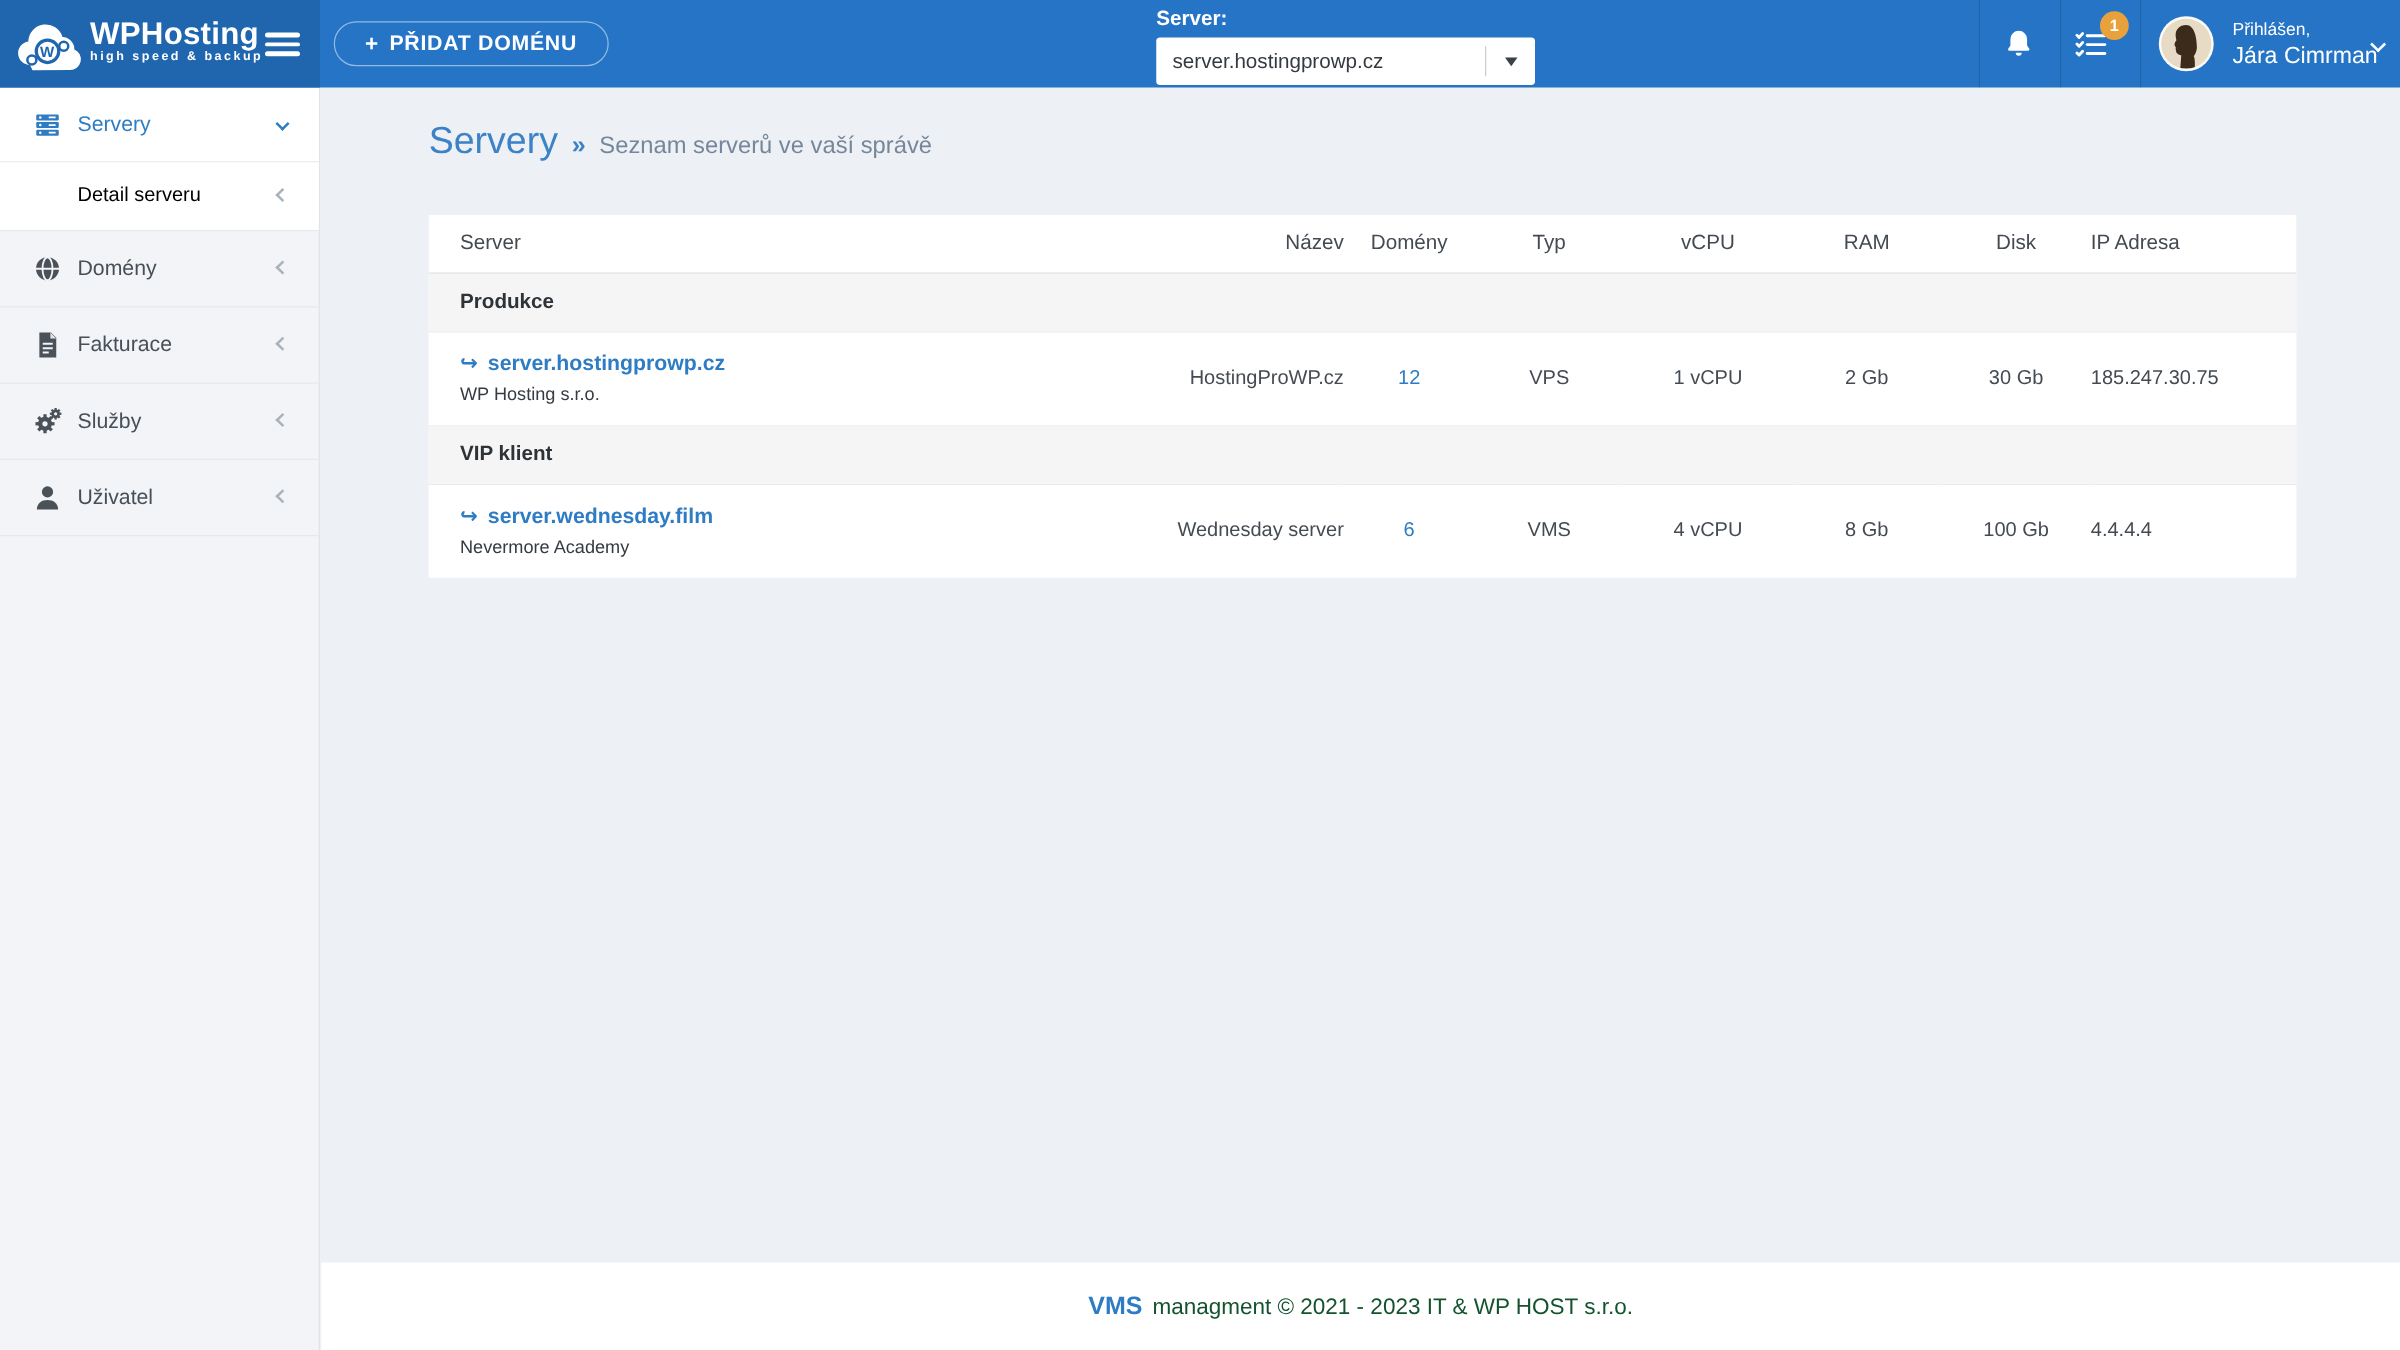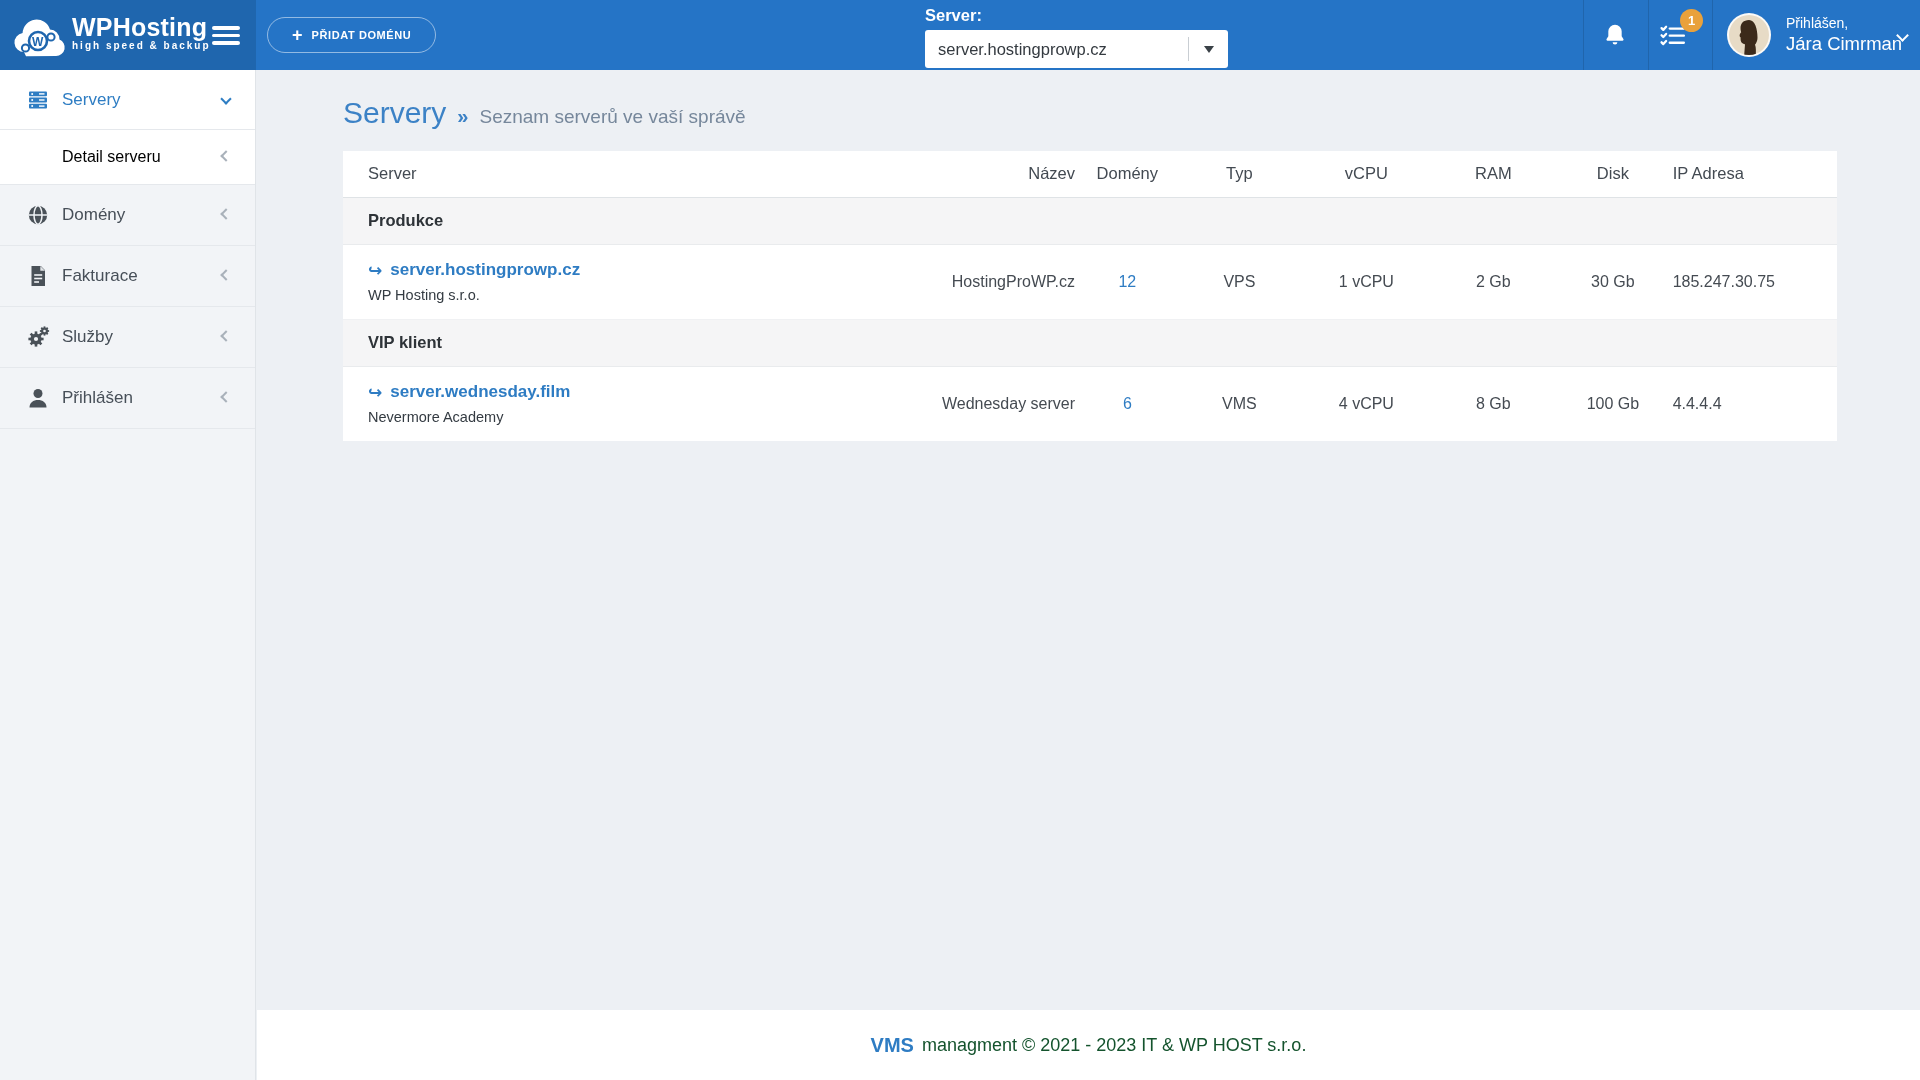--- a/index.html
+++ b/index.html
@@ -11,21 +11,21 @@
   .logo-strip{position:absolute;top:0;left:0;width:256px;height:70px;background:#1f66ae;display:flex;align-items:center;}
   .cloud{position:absolute;left:10px;top:12px;}
   .brand{position:absolute;left:72px;top:14px;color:#fff;}
   .brand-name{font-size:25px;font-weight:700;letter-spacing:.2px;line-height:26px;}
   .brand-tag{font-size:10px;font-weight:700;letter-spacing:2px;line-height:12px;}
   .hamburger{position:absolute;left:212px;top:26px;width:28px;height:19px;cursor:pointer;}
   .hamburger span{display:block;width:28px;height:3.6px;background:#fff;border-radius:2px;margin-bottom:4px;}
 
   .add-btn{position:absolute;left:267px;top:17px;height:36px;padding:0 24px;border:1px solid rgba(255,255,255,.5);border-radius:18px;background:transparent;display:flex;align-items:center;gap:9px;color:#fff;cursor:pointer;}
   .add-btn .plus{font-size:18px;font-weight:700;line-height:18px;}
-  .add-btn .albl{font-size:11px;font-weight:700;letter-spacing:.6px;}
+  .add-btn .albl{font-size:17px;font-weight:700;letter-spacing:.6px;}
 
   .sel-group{position:absolute;top:6px;color:#fff;}
   .sel-group .slabel{font-size:16.5px;font-weight:700;margin-bottom:5px;display:block;}
   .selbox{height:38px;background:#fff;border-radius:3px;display:flex;align-items:center;cursor:pointer;}
   .selbox .val{flex:1;padding-left:13px;font-size:16.5px;color:#343a40;white-space:nowrap;overflow:hidden;}
   .selbox .caretwrap{width:40px;height:24px;border-left:1px solid #c9ced3;display:flex;align-items:center;justify-content:center;}
   .caret-down{width:0;height:0;border-left:5.5px solid transparent;border-right:5.5px solid transparent;border-top:7px solid #3a4147;}
   #server-group{left:925px;} #server-group .selbox{width:303px;}
   #domain-group{left:1261px;} #domain-group .selbox{width:300px;}
 
@@ -60,21 +60,21 @@
   .bullet{position:absolute;left:46px;top:50%;margin-top:-3px;width:6px;height:6px;border-radius:50%;background:#2373bd;}
   #i-domeny,#i-sluzby,#i-fakturace,#i-uzivatel{height:61px;}
 
   
   .main{position:absolute;top:70px;left:257px;width:1663px;height:940px;background:#edf0f4;overflow:hidden;}
   .crumb{position:absolute;left:86px;top:26px;display:flex;align-items:baseline;gap:11px;}
   .crumb .title{font-size:30px;color:#3c82c6;}
   .crumb .sep{font-size:20px;font-weight:700;color:#3c82c6;}
   .crumb .subtitle{font-size:19px;color:#76879b;}
 
-  .tablebox{position:absolute;left:86px;top:81px;width:1494px;background:#fff;}
+  .tablebox{position:absolute;left:86px;top:102px;width:1494px;background:#fff;}
   table{width:100%;border-collapse:collapse;}
   th{font-size:16.5px;font-weight:400;color:#434a52;height:46px;border-bottom:1px solid #dfe3e6;}
   th,td{text-align:center;}
   th:first-child,td:first-child{text-align:left;padding-left:25px;}
   th:nth-child(2),td:nth-child(2){text-align:right;}
   th:last-child,td:last-child{text-align:left;padding-right:25px;}
   .grp td{background:#f5f5f6;border-top:1px solid #e9ebed;border-bottom:1px solid #e9ebed;font-size:16.5px;font-weight:700;color:#2e3338;height:47px;}
   .datarow td{height:75px;border-bottom:1px solid #f0f1f3;font-size:16px;color:#454b52;background:#fff;}
   .datarow:last-child td{border-bottom:none;}
   .srv-link{display:flex;align-items:center;gap:8px;color:#2e7cc3;font-size:17px;font-weight:700;cursor:pointer;text-decoration:none;}
@@ -242,21 +242,21 @@
     </svg>
     <span class="lbl">Služby</span>
     <span class="chev left"></span>
   </div>
 
   <div class="s-item" id="i-uzivatel">
     <svg class="sicon" viewBox="0 0 24 24">
       <circle cx="12" cy="7.5" r="4.5" fill="#4a5158"></circle>
       <path fill="#4a5158" d="M3.5 21.5c0-5 3.8-7.6 8.5-7.6s8.5 2.6 8.5 7.6z"></path>
     </svg>
-    <span class="lbl">Přihlášen</span>
+    <span class="lbl">Uživatel</span>
     <span class="chev left"></span>
   </div>
 </nav>
 
 <main class="main">
   <div class="crumb">
     <span class="title">Servery</span>
     <span class="sep">»</span>
     <span class="subtitle">Seznam serverů ve vaší správě</span>
   </div>

